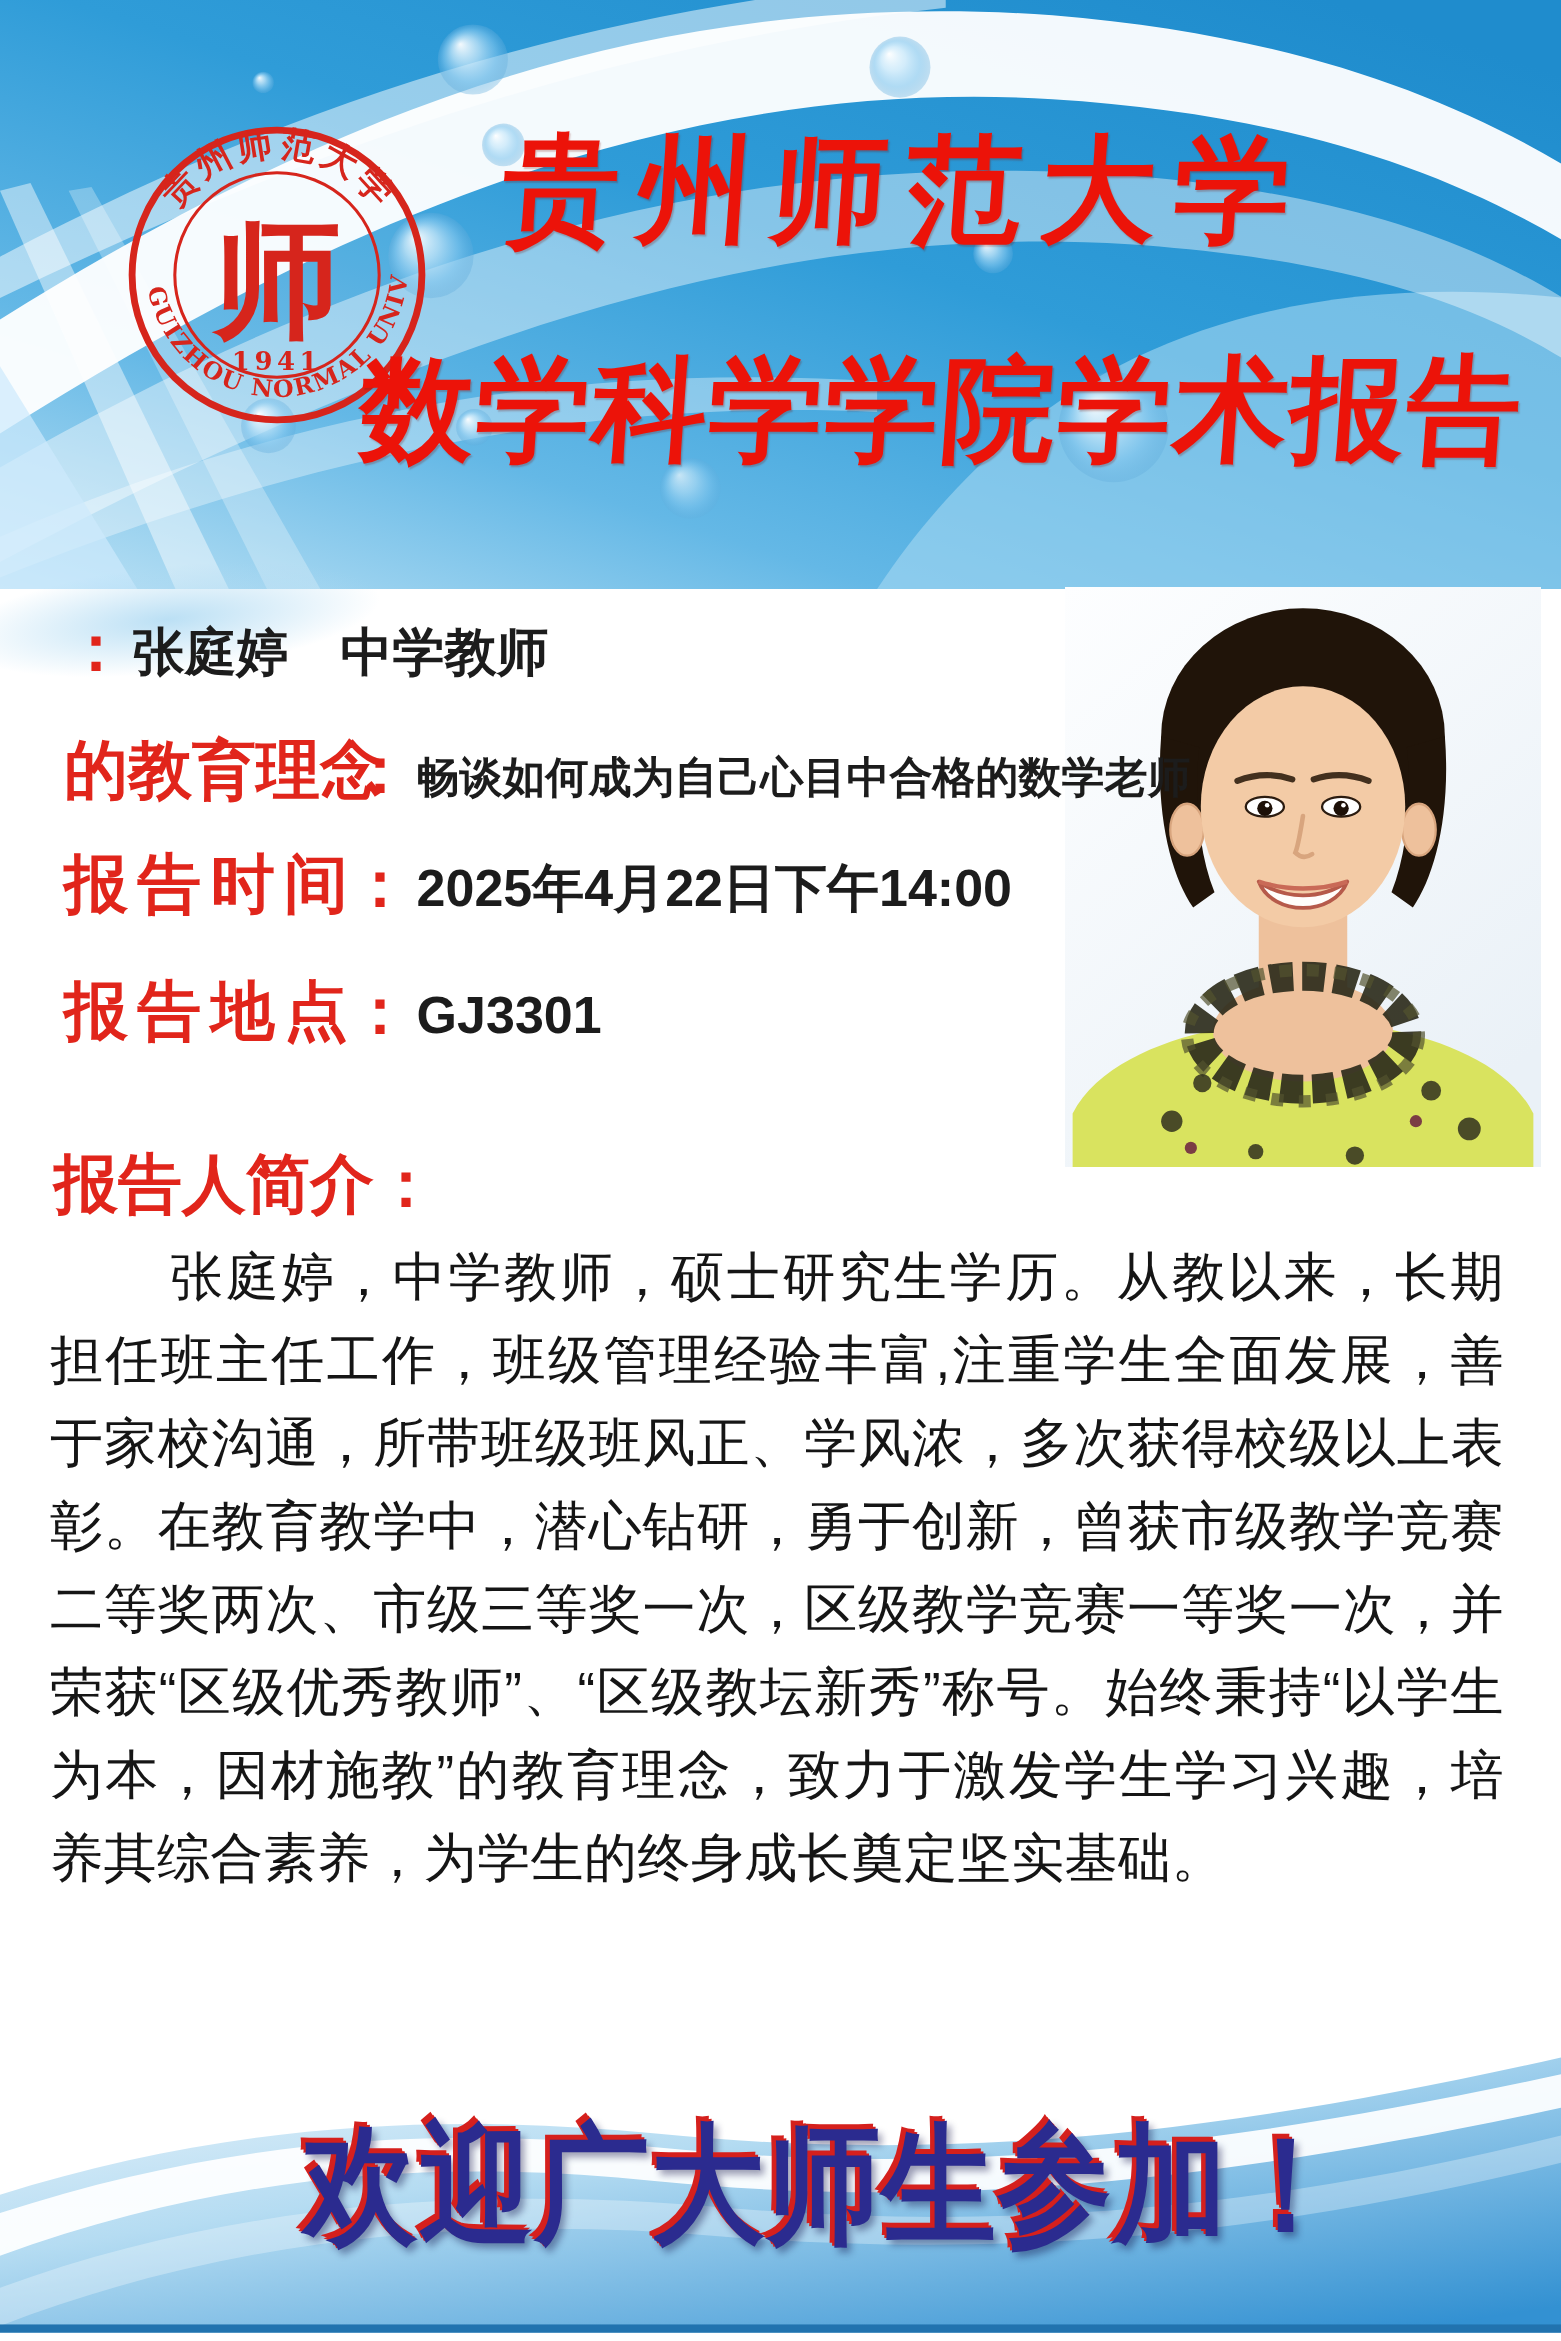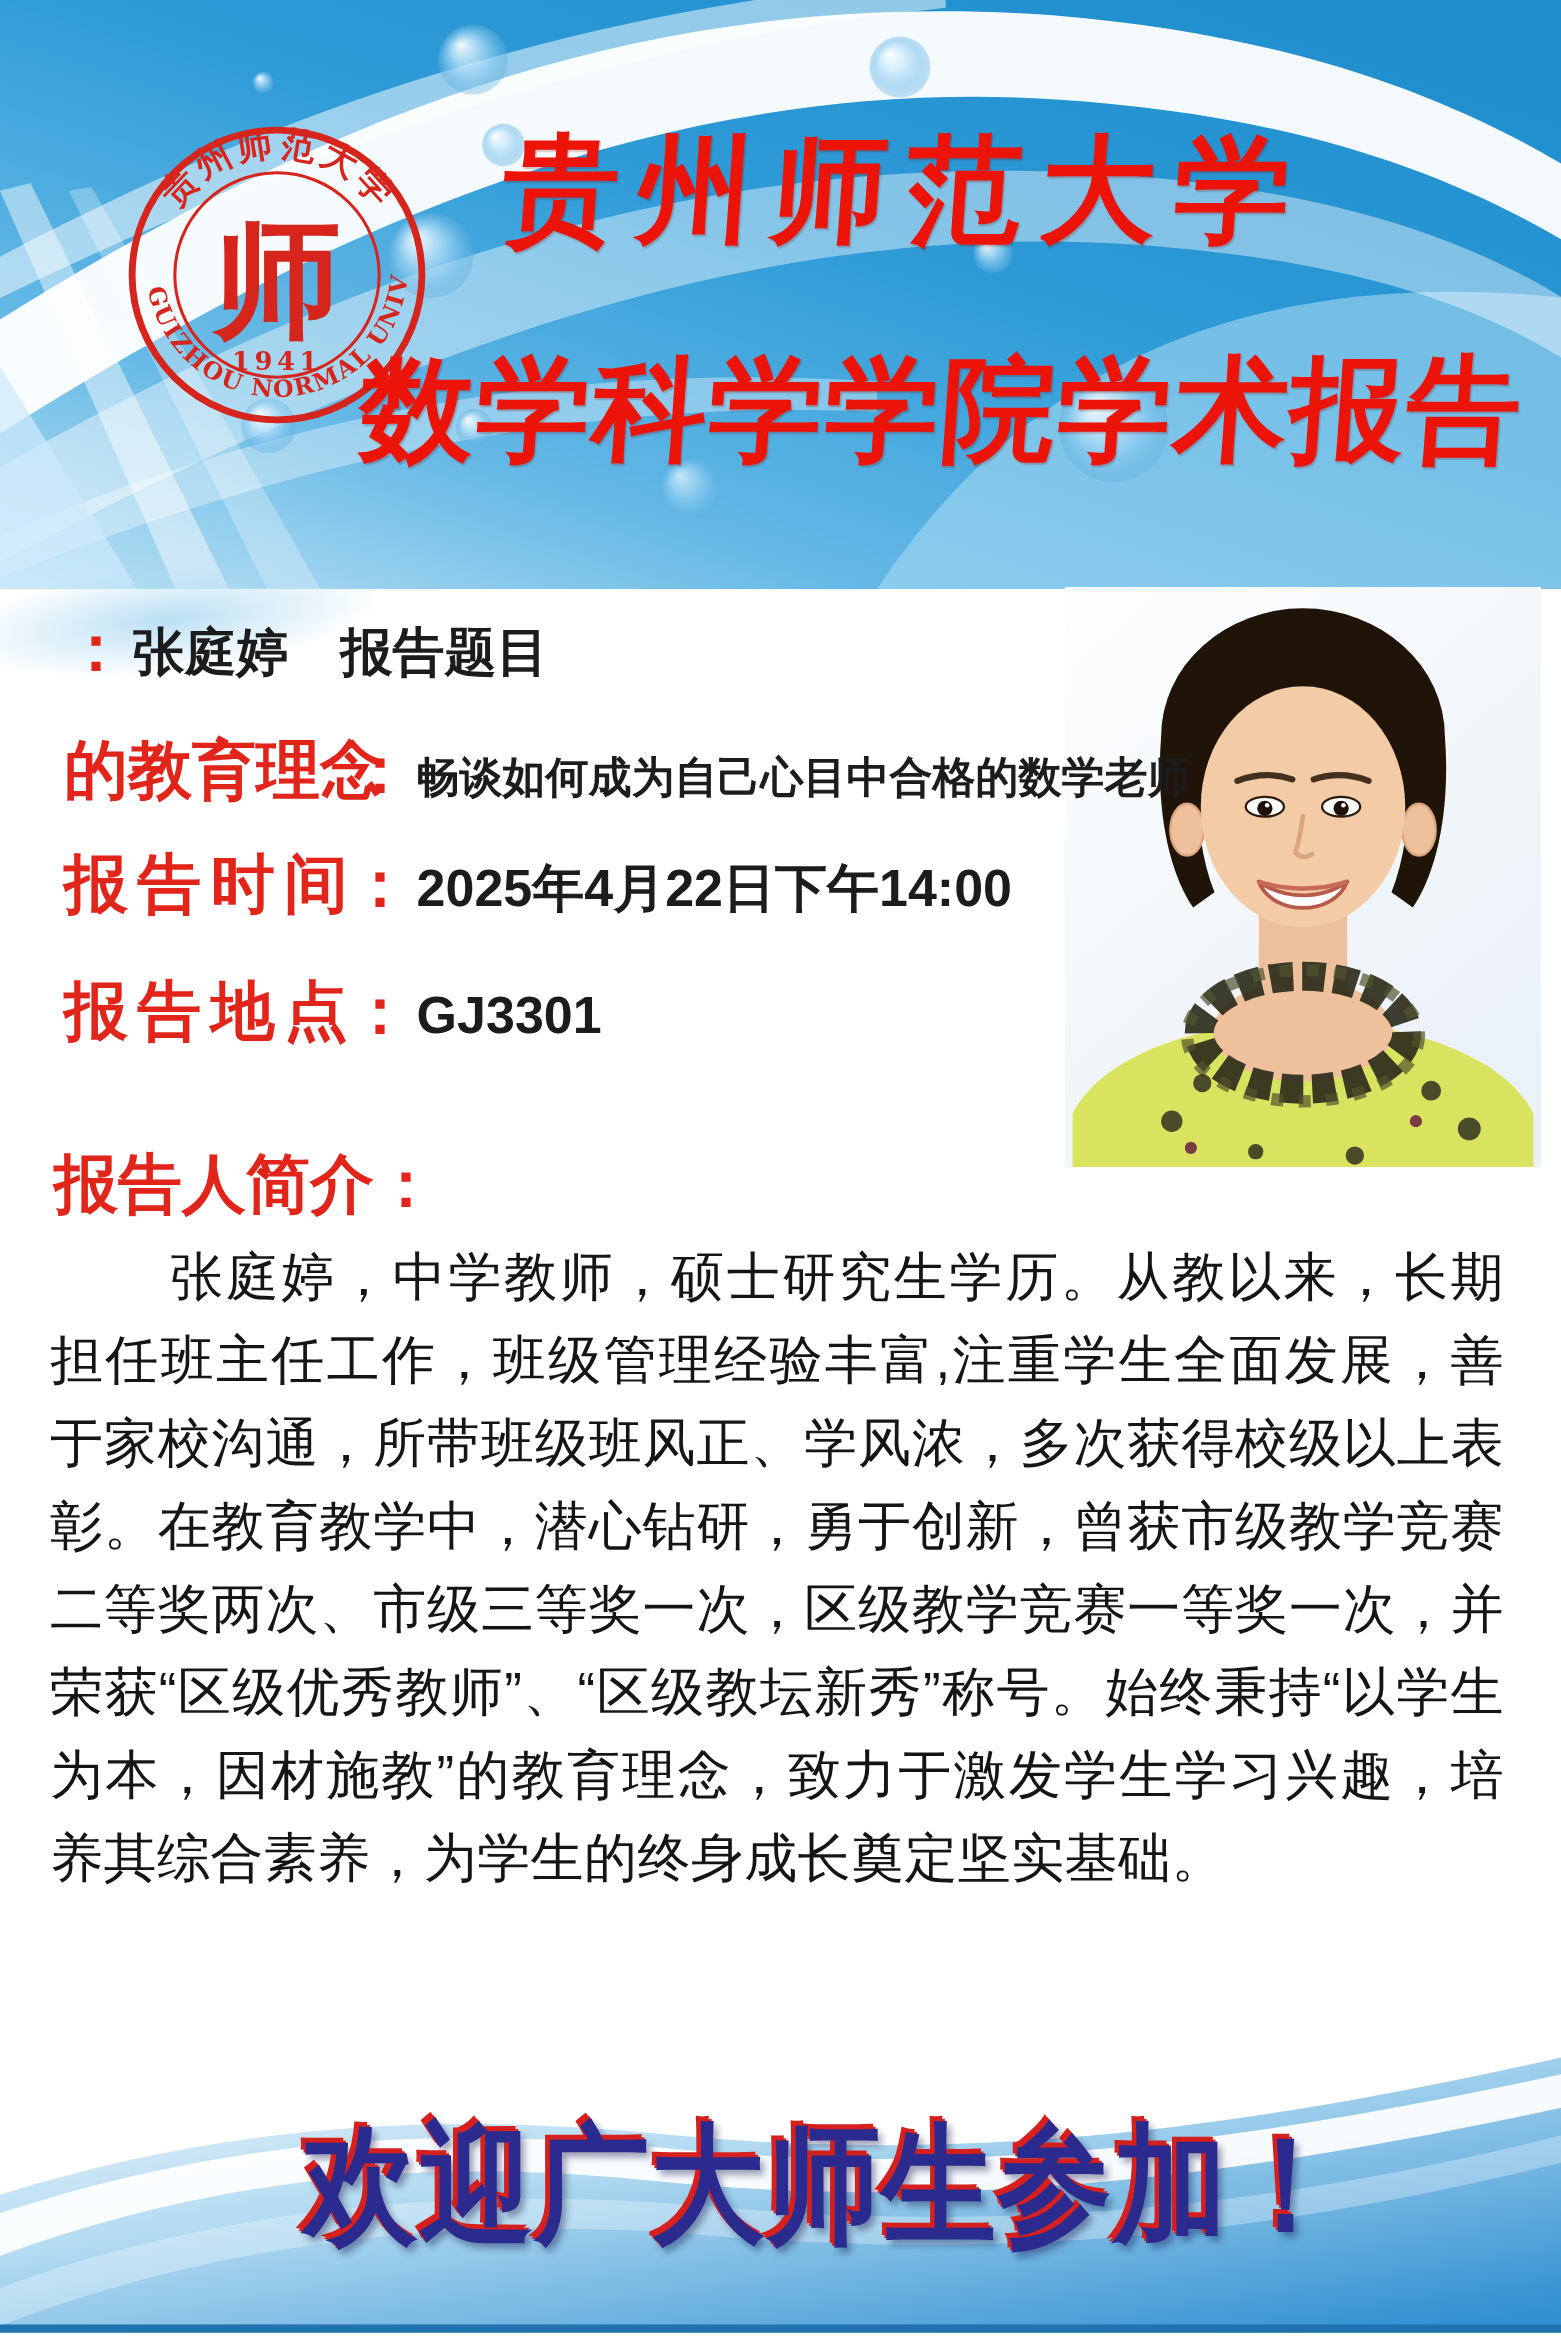--- a/index.html
+++ b/index.html
@@ -187,21 +187,21 @@
         </g>
         <path d="M 312 300 C 308 324 306 338 302 348 Q 312 358 324 350" stroke="#d8a57e" stroke-width="6" fill="none" stroke-linecap="round"></path>
         <path d="M 254 386 C 288 410 336 410 370 386 C 352 432 272 432 254 386 Z" fill="#fffdfb" stroke="#b65a4a" stroke-width="5" stroke-linejoin="round"></path>
         <path d="M 254 386 C 290 398 334 398 370 386" stroke="#c96a57" stroke-width="6" fill="none"></path>
       </g>
     </svg>
   </div>
 
   <div class="info-row row-1">
       <span class="info-colon">：</span>
-      <span class="info-value">张庭婷　报告题目</span>
+      <span class="info-value">张庭婷　中学教师</span>
   </div>
   <div class="info-row row-2">
     <span class="info-label">的教育理念</span>
       <span class="info-colon">：</span>
       <span class="info-value">畅谈如何成为自己心目中合格的数学老师</span>
   </div>
   <div class="info-row row-3">
     <span class="info-label">报告时间</span>
       <span class="info-colon">：</span>
       <span class="info-value">2025年4月22日下午14:00</span>

